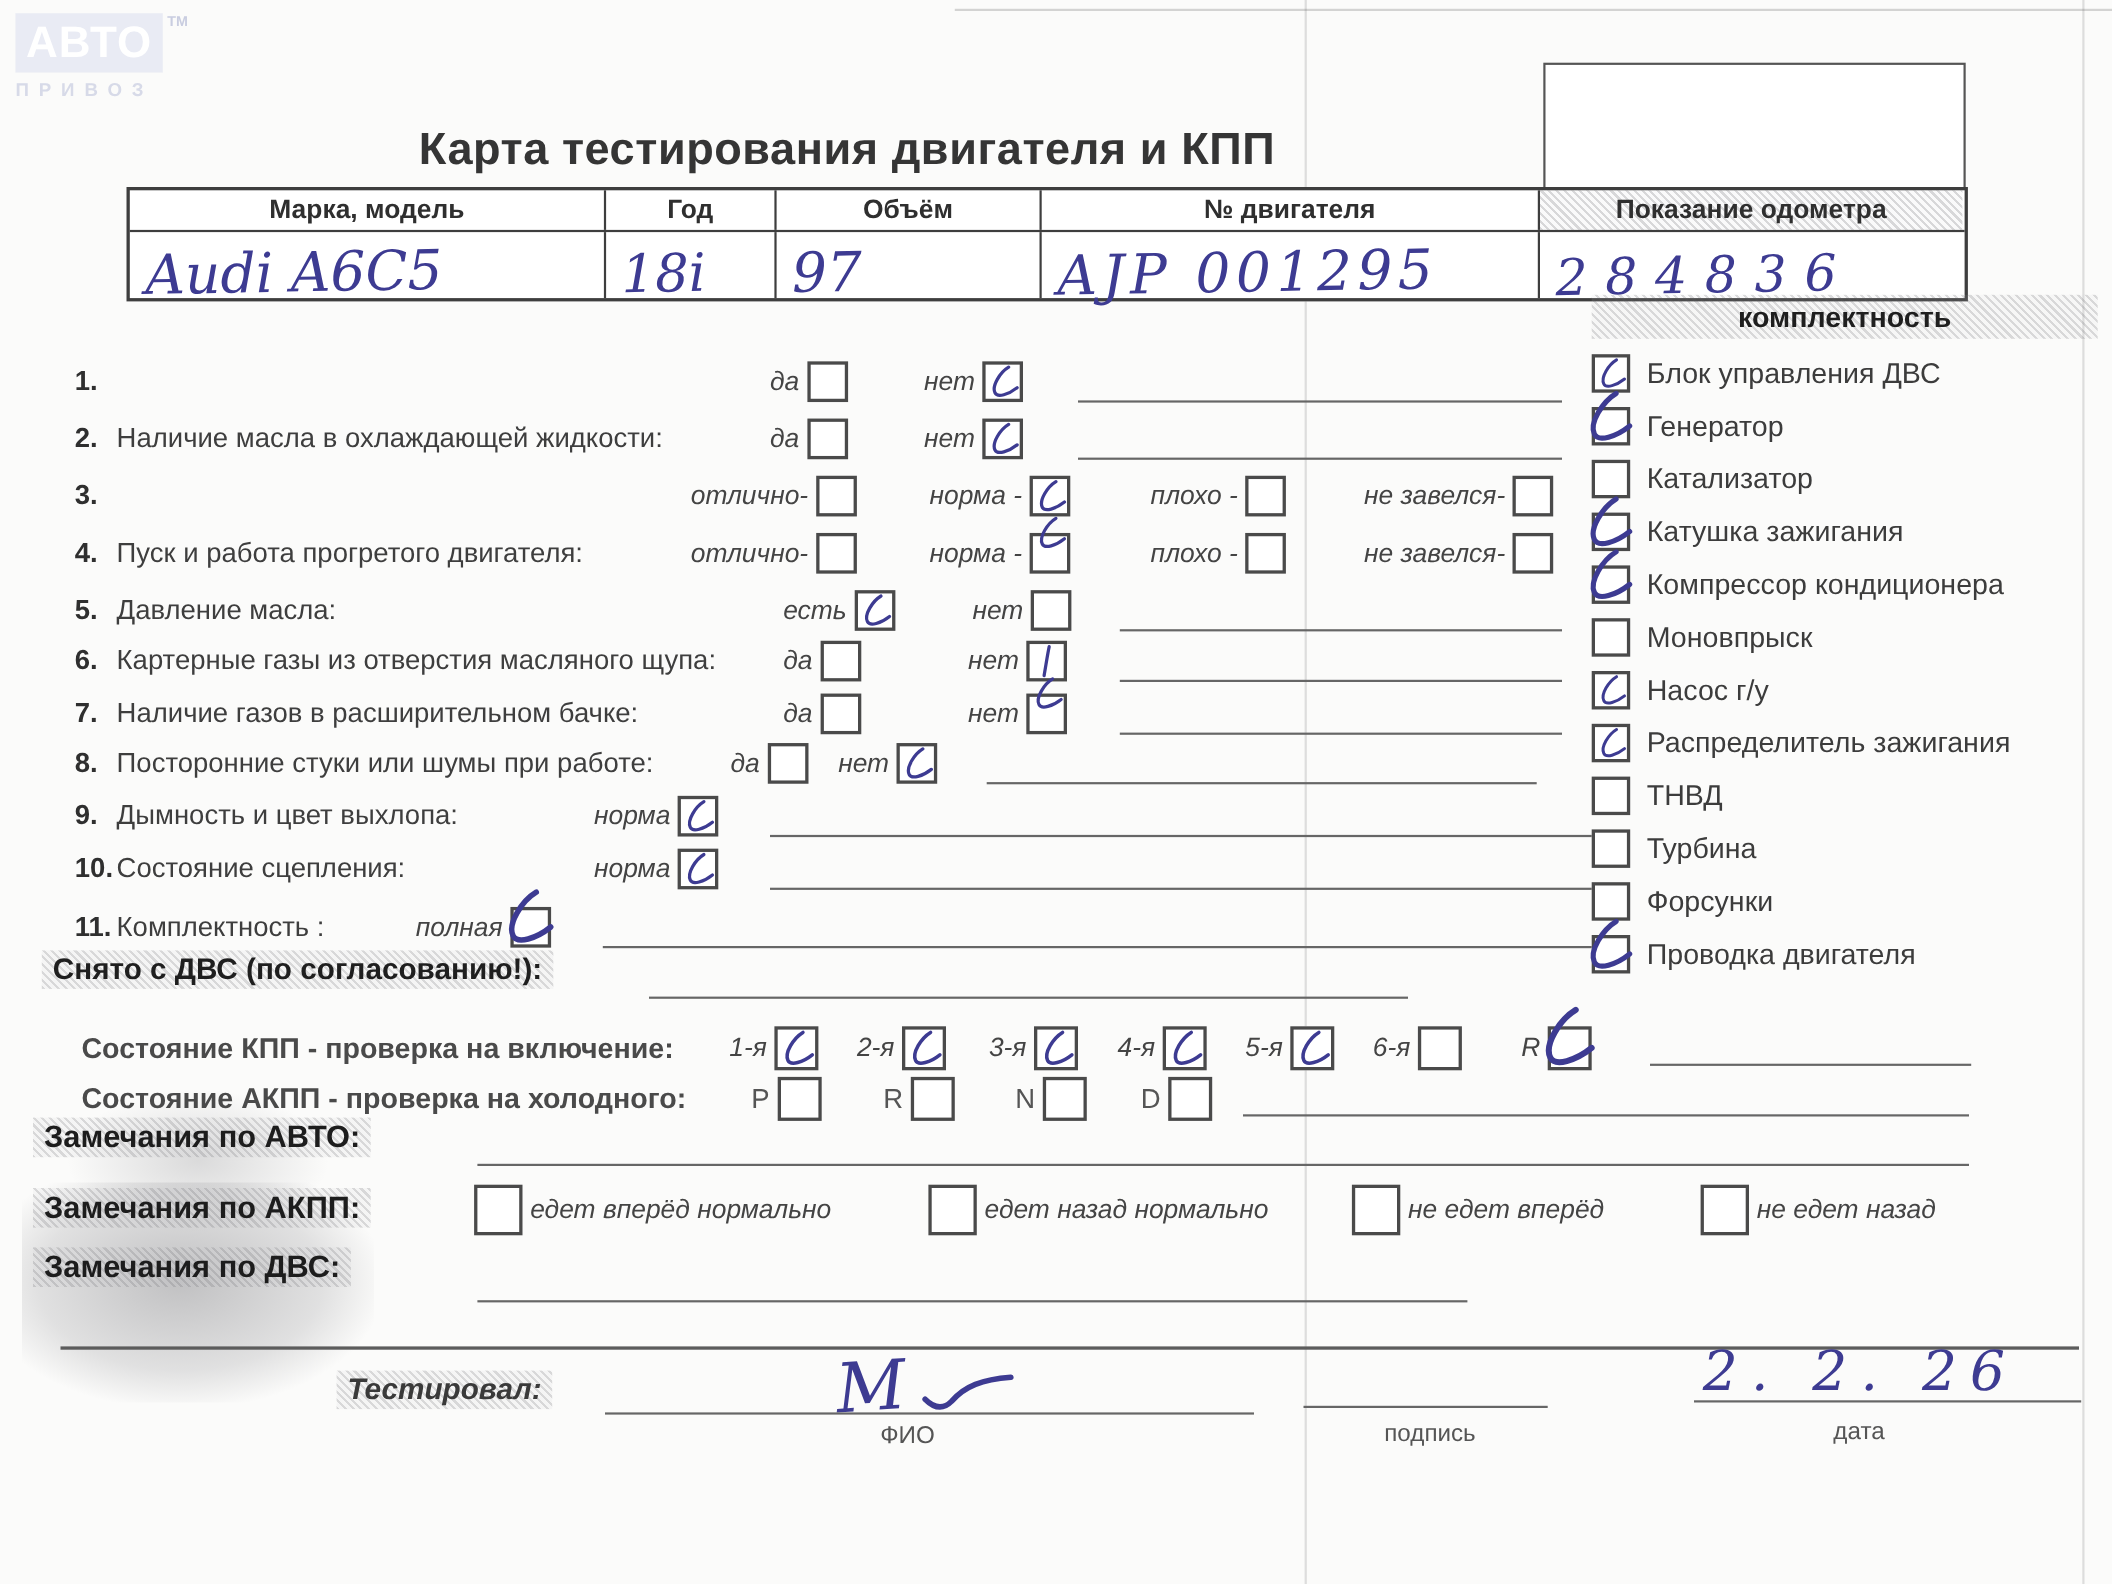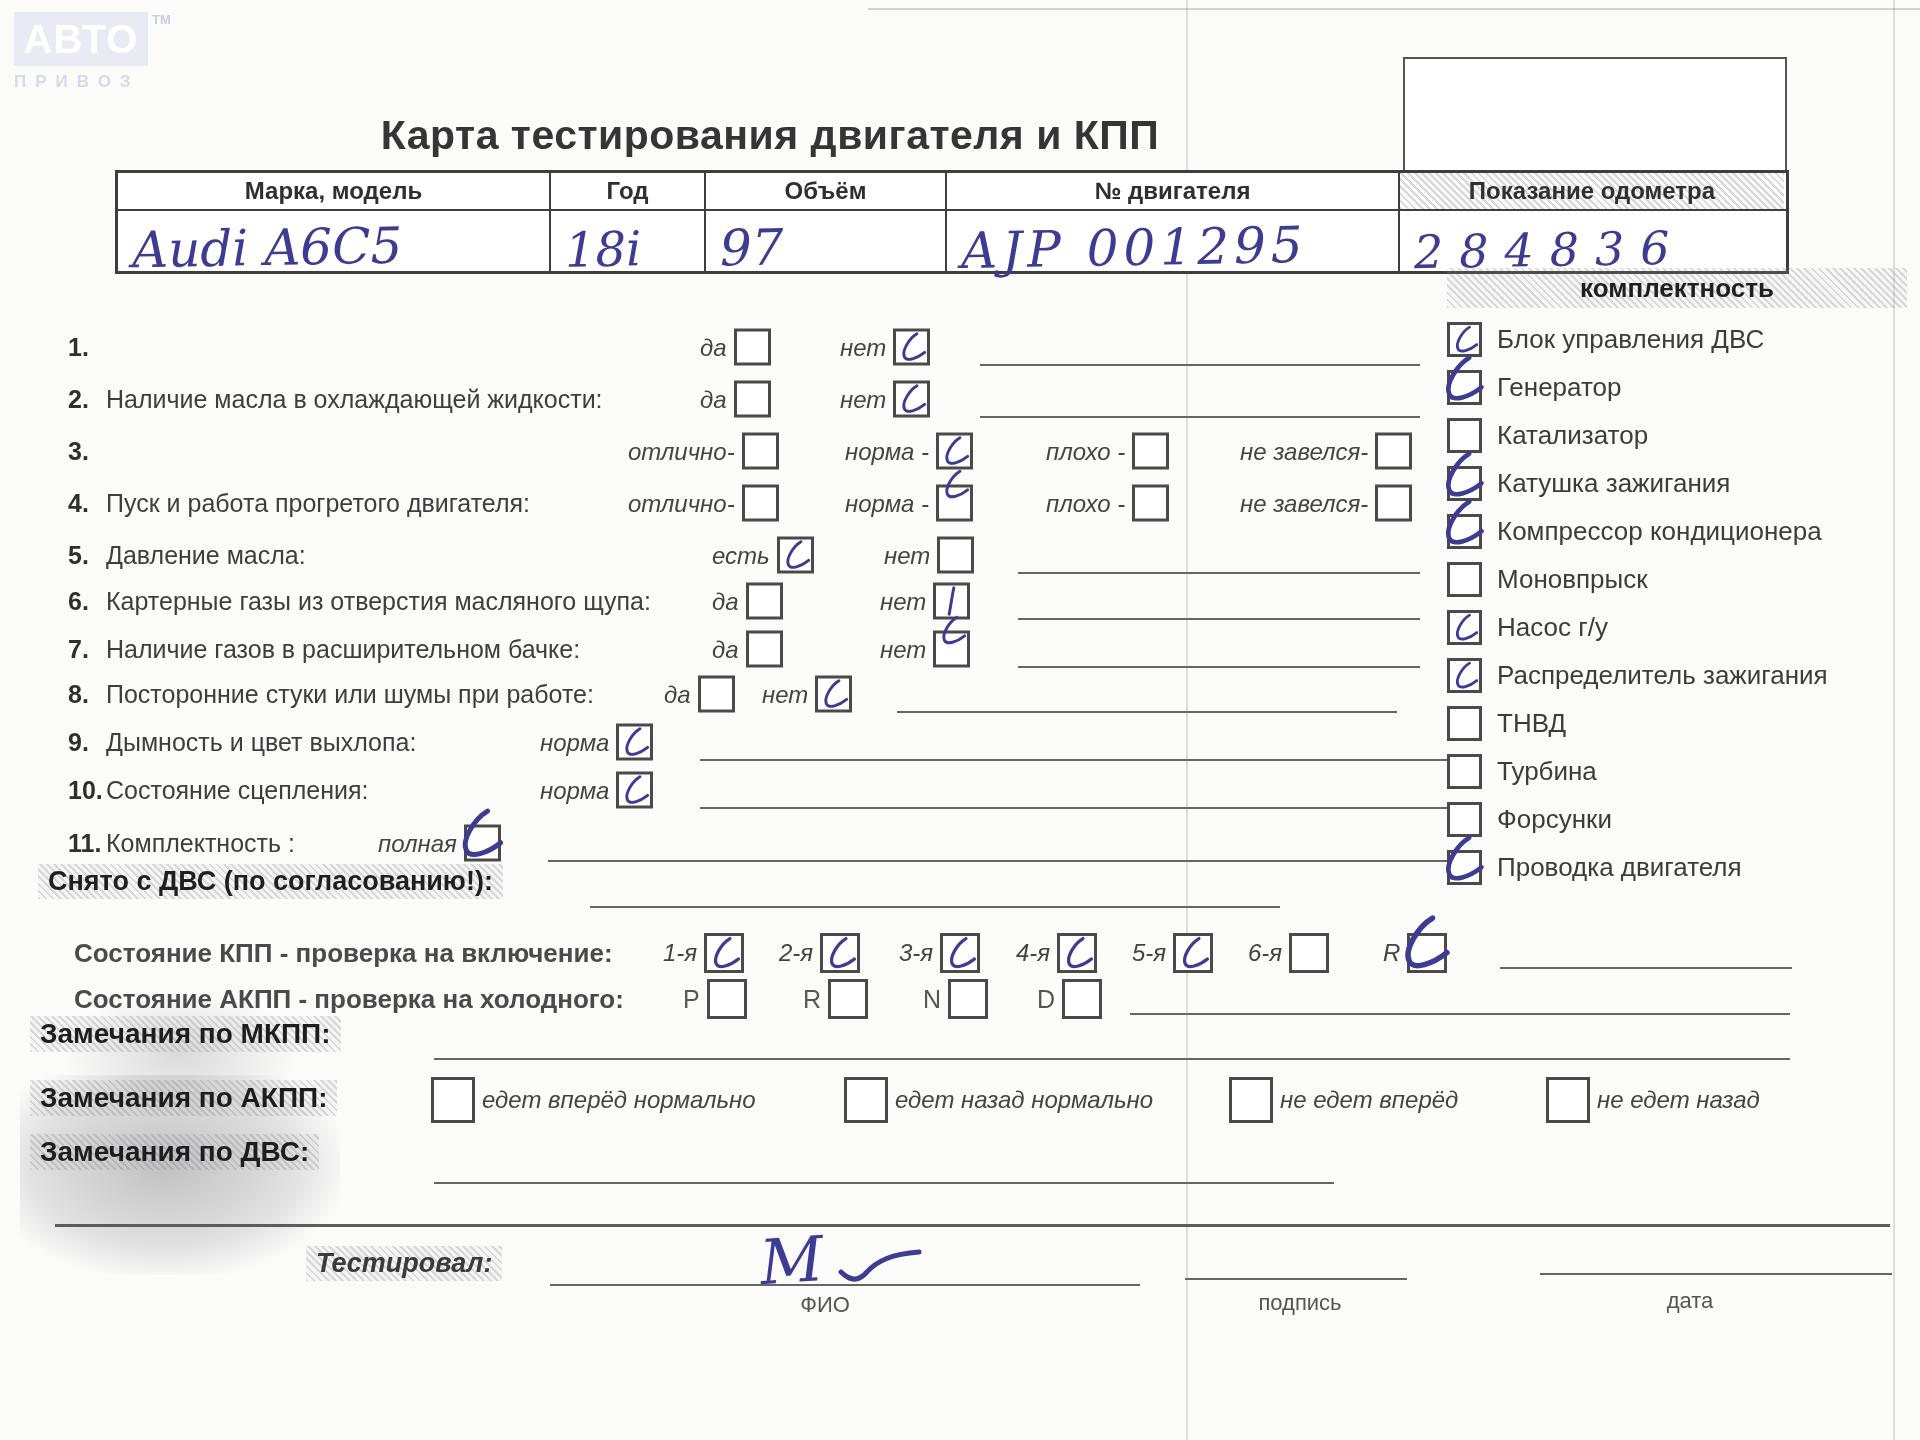--- a/index.html
+++ b/index.html
@@ -450,21 +450,21 @@
         <span class="plain">N</span>
         <span class="box"></span>
       </span>
       <span class="grp ag3">
         <span class="plain">D</span>
         <span class="box"></span>
       </span>
     </div>
 
   <div class="rem-row mkpp-row">
-    <span class="lbl noise">Замечания по МКПП:</span>
+    <span class="lbl noise">Замечания по АВТО:</span>
     <div class="ln"></div>
   </div>
   <div class="rem-row akpp-rem-row" id="akpp-rem-row">
     <span class="lbl noise">Замечания по АКПП:</span>
   <span class="grp mg0">
         <span class="box"></span>
         <em class="opt">едет вперёд нормально</em>
       </span>
       <span class="grp mg1">
         <span class="box"></span>
@@ -571,14 +571,15 @@
     <svg class="swoosh" viewBox="0 0 90 46">
       <path d="M6 26 C 14 34, 22 36, 30 28 C 42 14, 58 8, 84 6"></path>
     </svg>
   </div>
   <div class="fio-line"></div>
   <div class="sign-line"></div>
   <div class="date-line"></div>
   <span class="caption cap-fio">ФИО</span>
   <span class="caption cap-sign">подпись</span>
   <span class="caption cap-date">дата</span>
+  <span class="date-value hand">2. 2. 26</span>
 
 </div>
 
 </body></html>

